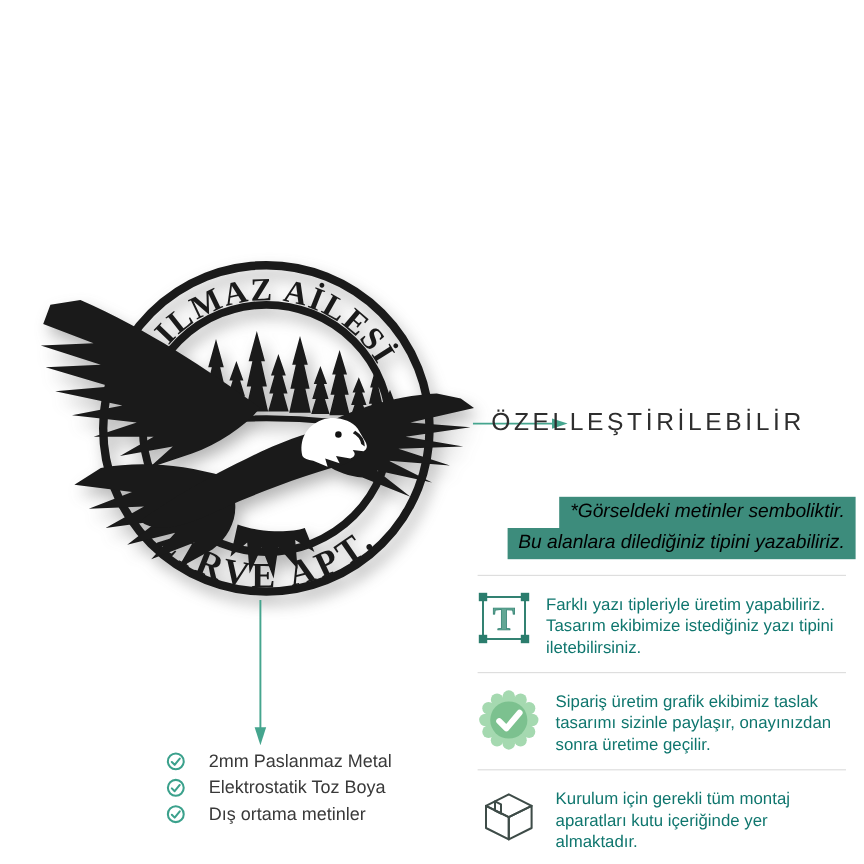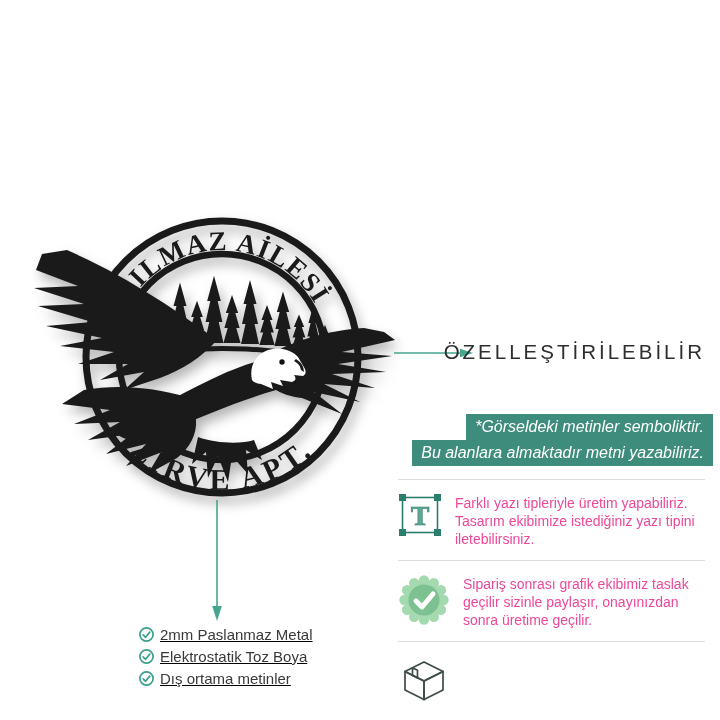--- a/index.html
+++ b/index.html
@@ -11,46 +11,46 @@
   .artwork{
     position:absolute;left:12px;top:212px;width:386px;height:292px;
     filter:drop-shadow(4px 7px 6px rgba(70,70,70,0.40));
   }
   
   .arrow-h{position:absolute;left:394px;top:347px;}
   .arrow-v{position:absolute;left:210px;top:500px;}
   
   .heading{
     position:absolute;top:336px;right:15px;width:330px;
-    text-align:right;color:#2e2e2e;font-size:20.5px;letter-spacing:3px;
+    text-align:center;color:#2e2e2e;font-size:20.5px;letter-spacing:3px;
     line-height:31px;font-weight:400;
   }
   .note{
     position:absolute;top:414px;right:7px;width:400px;text-align:right;
-    font-size:16px;font-style:italic;color:#ffffff;
+    font-size:16px;font-style:italic;color:#000000;
   }
   .note .line{display:block;line-height:0;}
   .note .hl{
     display:inline-block;background:#3d8c7c;padding:3px 9px 4px 9px;
     line-height:19px;white-space:nowrap;
   }
   .features{
     position:absolute;left:398px;top:479px;width:307px;
   }
   .feature-row{
     display:flex;align-items:flex-start;gap:13px;
     border-top:1px solid #dedede;padding:13px 0 12px 0;min-height:52px;
   }
   .feature-row .f-icon{flex:0 0 auto;}
   .feature-text{
-    font-size:14px;line-height:18px;color:#ec4899;padding-top:1px;
+    font-size:14px;line-height:18px;color:#0f766e;padding-top:1px;
   }
   
   .specs{position:absolute;left:138px;top:626px;}
-  .spec-row{display:flex;align-items:flex-end;gap:5px;margin-bottom:5px;text-decoration:underline;}
+  .spec-row{display:flex;align-items:flex-end;gap:19px;margin-bottom:5px;}
   .spec-text{font-size:15px;color:#393939;}
 </style>
 </head>
 <body>
 
 <svg class="artwork" viewBox="0 0 386 292">
   <defs>
     <path id="topArc" d="M 113 100 A 107 107 0 0 1 307 100" fill="none"></path>
     <path id="botArc" d="M 89.5 201 A 133 133 0 0 0 330.5 201" fill="none"></path>
     <path id="pine" d="M0 0 L-9 0 L-4.5 -10 L-8 -10 L-3.5 -20 L-6.5 -20 L0 -32 L6.5 -20 L3.5 -20 L8 -10 L4.5 -10 L9 0 Z"></path>
@@ -124,21 +124,21 @@
   <line x1="7" y1="0" x2="7" y2="108" stroke="#45a58e" stroke-width="1.6"></line>
   <polygon points="2.2,106 11.8,106 7,121" fill="#45a58e"></polygon>
 </svg>
 
 <div class="heading">
   <div>ÖZELLEŞTİRİLEBİLİR</div>
 </div>
 
 <div class="note">
   <span class="line"><span class="hl">*Görseldeki metinler semboliktir.</span></span>
-  <span class="line"><span class="hl">Bu alanlara almaktadır metni yazabiliriz.</span></span>
+  <span class="line"><span class="hl">Bu alanlara dilediğiniz tipini yazabiliriz.</span></span>
 </div>
 
 <div class="features">
 
   <div class="feature-row">
     <svg class="f-icon" width="44" height="44" viewBox="0 0 44 44">
       <rect x="4.5" y="4.5" width="35" height="35" fill="#ffffff" stroke="#2b7d6d" stroke-width="1.6"></rect>
       <rect x="1" y="1" width="7" height="7" fill="#2b7d6d"></rect>
       <rect x="36" y="1" width="7" height="7" fill="#2b7d6d"></rect>
       <rect x="1" y="36" width="7" height="7" fill="#2b7d6d"></rect>
@@ -161,32 +161,33 @@
         <circle cx="6.5" cy="26" r="5.2"></circle>
           <circle cx="9.1" cy="16.2" r="5.2"></circle>
         <circle cx="16.2" cy="9.1" r="5.2"></circle>
           <circle cx="26" cy="6.5" r="5.2"></circle>
         <circle cx="35.8" cy="9.1" r="5.2"></circle>
           <circle cx="42.9" cy="16.2" r="5.2"></circle>
       </g>
       <circle cx="26" cy="26" r="15.5" fill="#7cc18f"></circle>
       <path d="M 18 27 L 24 33 L 35 20" fill="none" stroke="#ffffff" stroke-width="5" stroke-linecap="round" stroke-linejoin="round"></path>
     </svg>
-    <div class="feature-text">Sipariş sonrası grafik ekibimiz taslak geçilir sizinle paylaşır, onayınızdan sonra üretime geçilir.</div>
+    <div class="feature-text">Sipariş üretim grafik ekibimiz taslak tasarımı sizinle paylaşır, onayınızdan sonra üretime geçilir.</div>
   </div>
 
   <div class="feature-row">
     <svg class="f-icon" width="52" height="52" viewBox="0 0 52 52">
       <g fill="none" stroke="#3e4c48" stroke-width="1.7" stroke-linejoin="round">
         <polygon points="26,7 45,16.5 26,26 7,16.5"></polygon>
         <polygon points="45,16.5 45,35 26,44.5 26,26"></polygon>
         <polygon points="7,16.5 7,35 26,44.5 26,26"></polygon>
         <path d="M 14.5 12.8 L 14.5 20.5 L 19.5 23 L 19.5 15.3 Z"></path>
       </g>
     </svg>
+    <div class="feature-text">Kurulum için gerekli tüm montaj aparatları kutu içeriğinde yer almaktadır.</div>
   </div>
 
 </div>
 
 <div class="specs">
   <div class="spec-row">
     <svg width="17" height="17" viewBox="0 0 18 18">
       <circle cx="9" cy="9" r="7" fill="none" stroke="#3ba18c" stroke-width="1.8"></circle>
       <path d="M 5.5 9.5 L 8 12 L 12.5 6.5" fill="none" stroke="#3ba18c" stroke-width="1.8" stroke-linecap="round" stroke-linejoin="round"></path>
     </svg>

